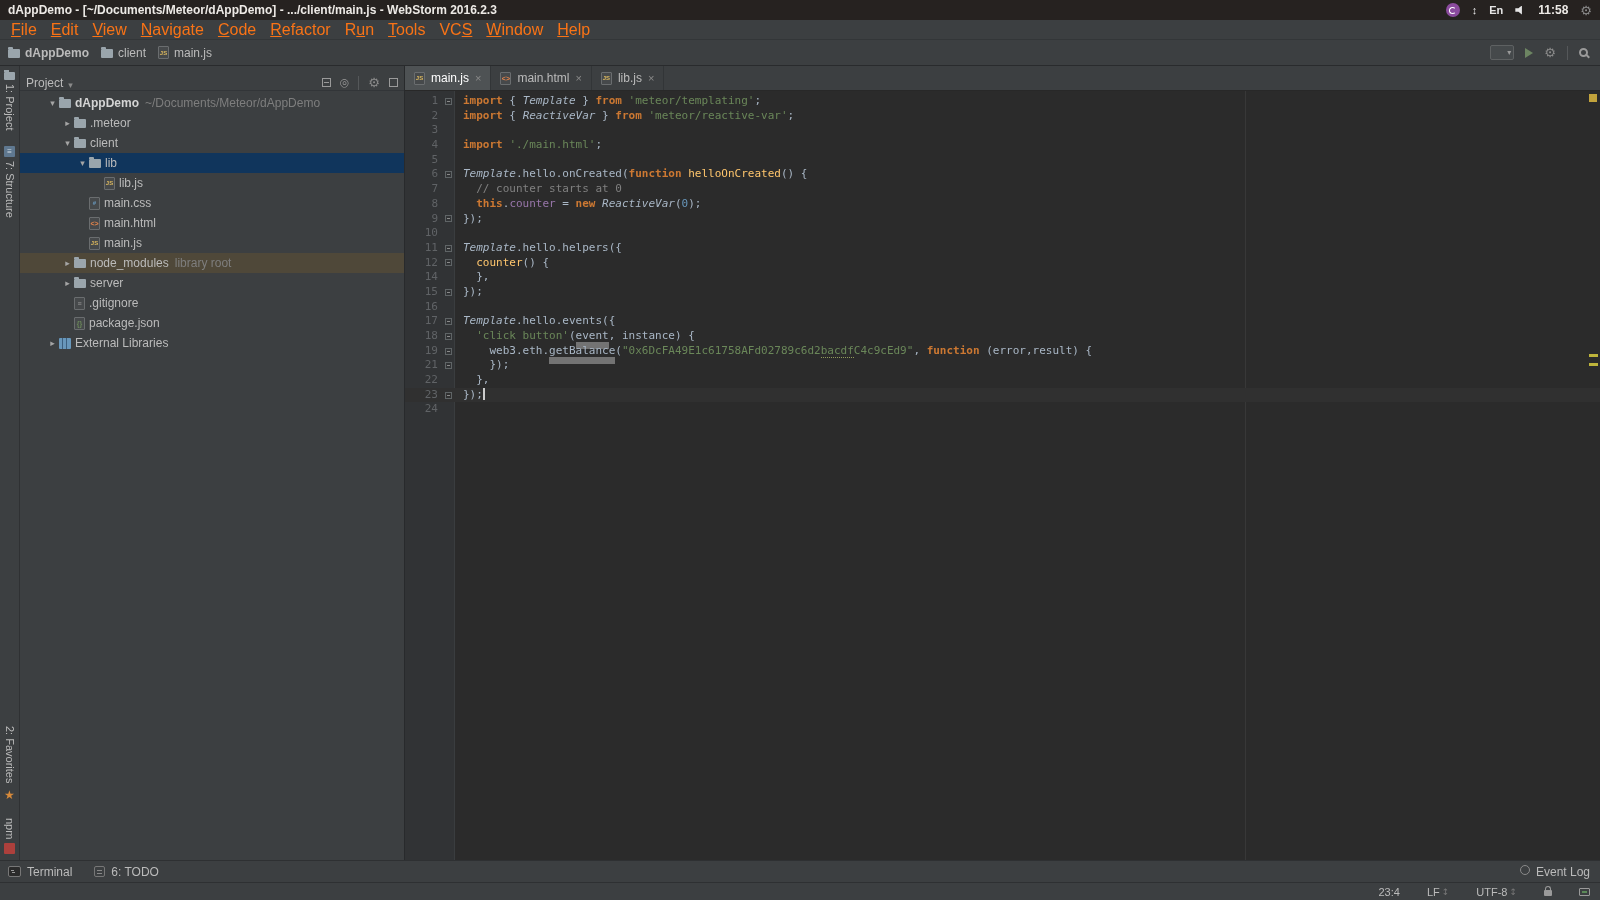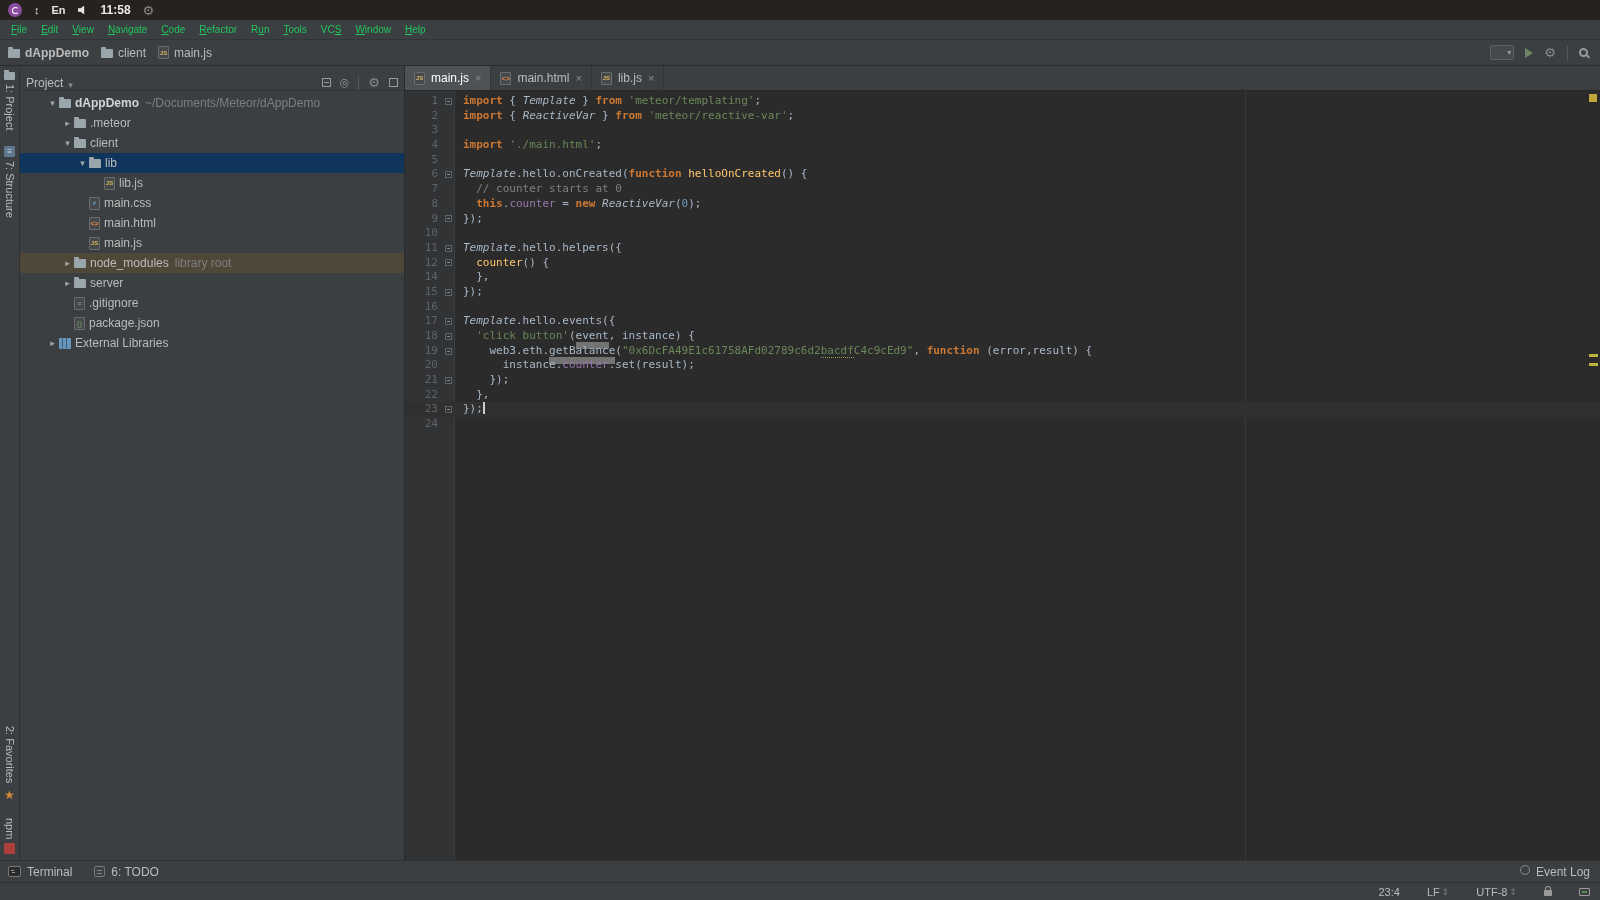--- a/index.html
+++ b/index.html
@@ -18,21 +18,21 @@
   .ic-updown { color:#E6E6E6; font-size:11px; font-weight:normal; }
   .kb-layout { color:#E6E6E6; font-size:11px; font-weight:bold; }
   .ic-vol { width:11px; height:9px; background:#E6E6E6;
             clip-path:polygon(0 30%, 28% 30%, 60% 0, 60% 100%, 28% 70%, 0 70%); }
   .clock { font-weight:bold; font-size:12px; }
   .ic-session { color:#E0E0E0; font-size:12px; font-weight:normal; }
 
   
   .menubar { height:20px; background:#3C3F41; border-bottom:1px solid #333638;
              display:flex; align-items:center; padding-left:4px; flex:0 0 auto; }
-  .menu-item { color:#22c55e; font-size:10px; padding:0 7px; cursor:default; }
+  .menu-item { color:#f97316; font-size:16px; padding:0 7px; cursor:default; }
   .menu-item u { text-decoration:underline; }
 
   
   .navbar { height:26px; background:#3C3F41; border-bottom:1px solid #292B2D;
             display:flex; align-items:center; padding:0 8px; flex:0 0 auto; }
   .breadcrumbs { display:flex; align-items:center; gap:12px; flex:1; }
   .crumb { display:flex; align-items:center; gap:5px; color:#BBBBBB; font-size:12px; }
   .crumb.first { font-weight:bold; }
   .nav-tools { display:flex; align-items:center; gap:11px; }
   .combo { width:24px; height:15px; background:#45494B; border:1px solid #5E6162; border-radius:2px;
@@ -154,20 +154,21 @@
                      border:1px solid #9a9a9a; border-bottom:none; border-radius:3px 3px 0 0; }
   .ic-monitor { width:11px; height:8px; border:1px solid #9a9a9a; border-radius:1px; position:relative; }
   .ic-monitor::after { content:""; position:absolute; left:2px; top:2px; width:5px; height:2px; background:#5B8A58; }
 </style>
 </head>
 <body>
 
 <div id="screen">
 
   <div class="ubuntu-bar">
+    <span class="title">dAppDemo - [~/Documents/Meteor/dAppDemo] - .../client/main.js - WebStorm 2016.2.3</span>
     <div class="tray">
       <span class="ic-viber"></span>
       <span class="ic-updown">↕</span>
       <span class="kb-layout">En</span>
       <span class="ic-vol"></span>
       <span class="clock">11:58</span>
       <span class="ic-session ic-gear">⚙</span>
     </div>
   </div>
 
@@ -350,21 +351,20 @@
             <div class="code-line"><span class="ln">9</span><span class="fold"><span class="fold-box"></span></span><span class="code"><span class="s-def">});</span></span></div>
             <div class="code-line"><span class="ln">10</span><span class="fold"></span><span class="code"></span></div>
             <div class="code-line"><span class="ln">11</span><span class="fold"><span class="fold-box"></span></span><span class="code"><span class="s-cls">Template</span><span class="s-def">.hello.helpers({</span></span></div>
             <div class="code-line"><span class="ln">12</span><span class="fold"><span class="fold-box"></span></span><span class="code"><span class="s-def">  </span><span class="s-fn">counter</span><span class="s-def">() {</span></span></div>
             <div class="code-line"><span class="ln">14</span><span class="fold"></span><span class="code"><span class="s-def">  },</span></span></div>
             <div class="code-line"><span class="ln">15</span><span class="fold"><span class="fold-box"></span></span><span class="code"><span class="s-def">});</span></span></div>
             <div class="code-line"><span class="ln">16</span><span class="fold"></span><span class="code"></span></div>
             <div class="code-line"><span class="ln">17</span><span class="fold"><span class="fold-box"></span></span><span class="code"><span class="s-cls">Template</span><span class="s-def">.hello.events({</span></span></div>
             <div class="code-line"><span class="ln">18</span><span class="fold"><span class="fold-box"></span></span><span class="code"><span class="s-def">  </span><span class="s-str">'click button'</span><span class="s-def">(</span><span class="s-und">event</span><span class="s-def">, instance) {</span></span></div>
             <div class="code-line"><span class="ln">19</span><span class="fold"><span class="fold-box"></span></span><span class="code"><span class="s-def">    web3.eth.</span><span class="s-und">getBalance</span><span class="s-def">(</span><span class="s-str">"0x6DcFA49E1c61758AFd02789c6d2</span><span class="s-typo">bacdf</span><span class="s-str">C4c9cEd9"</span><span class="s-def">, </span><span class="s-kw">function</span><span class="s-def"> (error,result) {</span></span></div>
-            <div class="code-line"><span class="ln">20</span><span class="fold"></span><span class="code"><span class="s-def">      instance.</span><span class="s-mem">counter</span><span class="s-def">.set(result);</span></span></div>
             <div class="code-line"><span class="ln">21</span><span class="fold"><span class="fold-box"></span></span><span class="code"><span class="s-def">    });</span></span></div>
             <div class="code-line"><span class="ln">22</span><span class="fold"></span><span class="code"><span class="s-def">  },</span></span></div>
             <div class="code-line current"><span class="ln">23</span><span class="fold"><span class="fold-box"></span></span><span class="code"><span class="s-def">});</span><span class="caret-bar"></span></span></div>
             <div class="code-line"><span class="ln">24</span><span class="fold"></span><span class="code"></span></div>
           </div>
         <div class="stripe-corner"></div>
         <div id="stripe-marks">
             <div class="stripe-mark" style="top: 263px;"></div>
             <div class="stripe-mark" style="top: 272px;"></div>
           </div>

